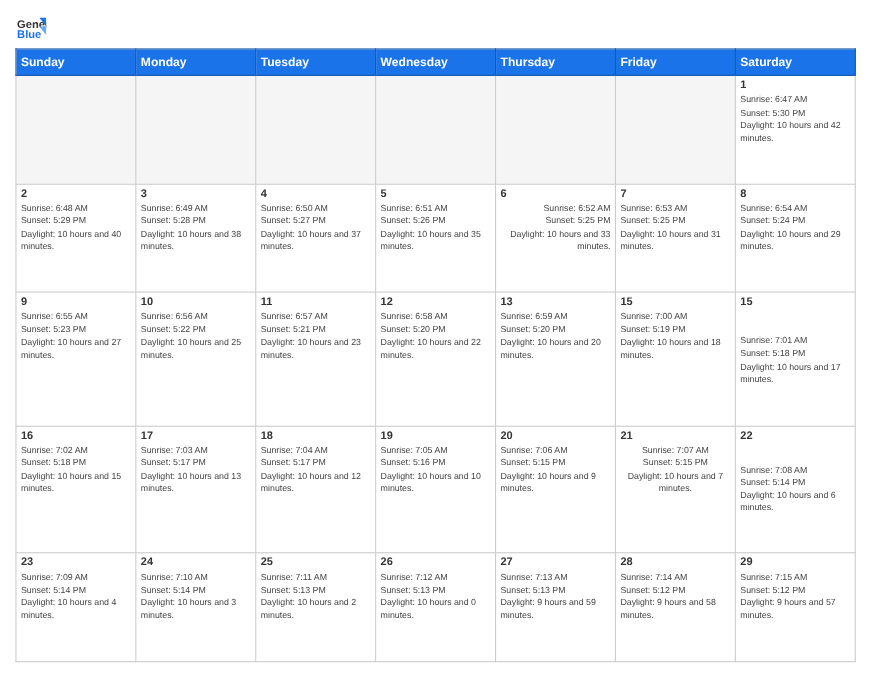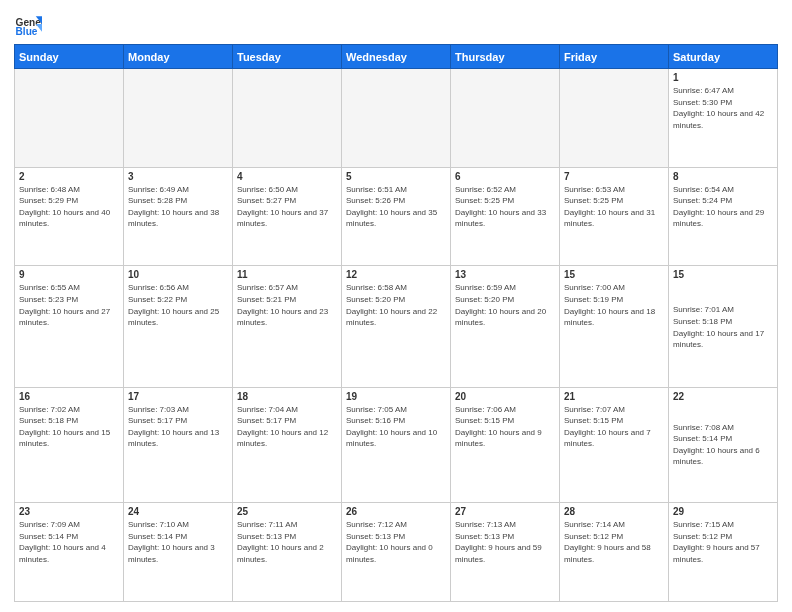--- a/index.html
+++ b/index.html
@@ -155,21 +155,21 @@
 Daylight: 10 hours and 37 minutes.</div>
           </td>
           <td>
             <div class="day-num">5</div>
             <div class="day-info" style="white-space: pre-line;">Sunrise: 6:51 AM
 Sunset: 5:26 PM
 Daylight: 10 hours and 35 minutes.</div>
           </td>
           <td>
             <div class="day-num">6</div>
-            <div class="day-info" style="white-space: pre-line;">Sunrise: 6:52 AM
+            <div class="day-info" style="white-space: pre-line; text-align: right;">Sunrise: 6:52 AM
 Sunset: 5:25 PM
 Daylight: 10 hours and 33 minutes.</div>
           </td>
           <td>
             <div class="day-num">7</div>
             <div class="day-info" style="white-space: pre-line;">Sunrise: 6:53 AM
 Sunset: 5:25 PM
 Daylight: 10 hours and 31 minutes.</div>
           </td>
           <td>
@@ -249,21 +249,21 @@
 Daylight: 10 hours and 10 minutes.</div>
           </td>
           <td>
             <div class="day-num">20</div>
             <div class="day-info" style="white-space: pre-line;">Sunrise: 7:06 AM
 Sunset: 5:15 PM
 Daylight: 10 hours and 9 minutes.</div>
           </td>
           <td>
             <div class="day-num">21</div>
-            <div class="day-info" style="white-space: pre-line;">Sunrise: 7:07 AM
+            <div class="day-info" style="white-space: pre-line; text-align: center;">Sunrise: 7:07 AM
 Sunset: 5:15 PM
 Daylight: 10 hours and 7 minutes.</div>
           </td>
           <td>
             <div class="day-num">22</div>
             <div class="day-info" style="white-space: pre-line; margin-top: 20px;">Sunrise: 7:08 AM
 Sunset: 5:14 PM
 Daylight: 10 hours and 6 minutes.</div>
           </td>
         </tr>

